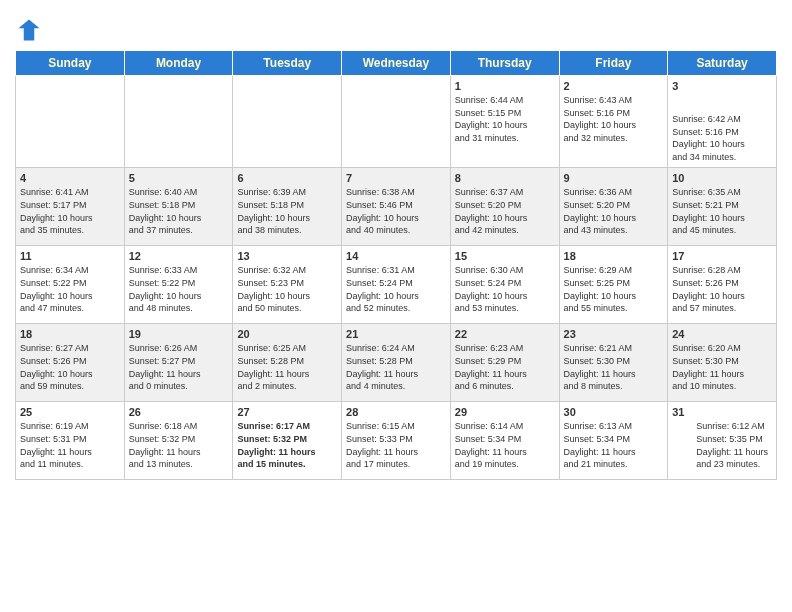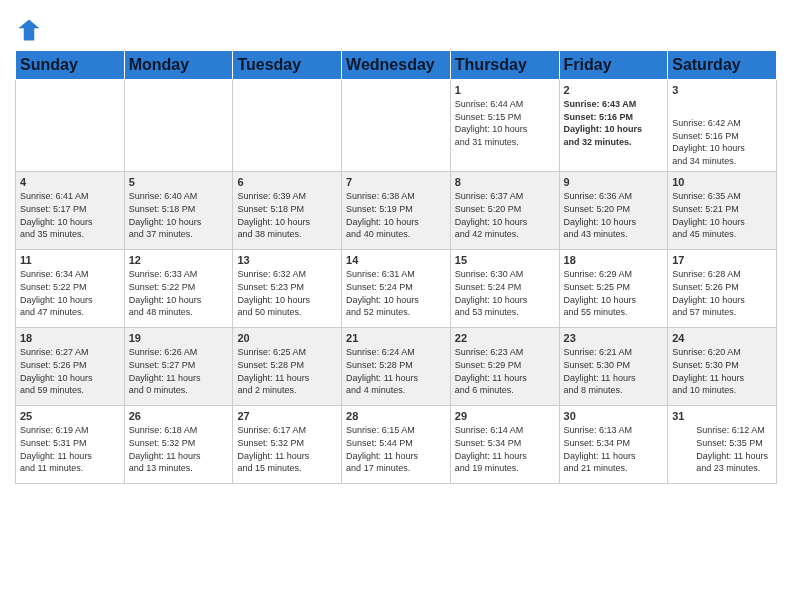--- a/index.html
+++ b/index.html
@@ -47,25 +47,25 @@
       color: #333;
       margin-top: 2px;
     }
     .calendar {
       width: 100%;
       border-collapse: collapse;
       table-layout: fixed;
     }
     .calendar th {
       background-color: #2b7cd3;
-      color: #0f172a;
-      font-size: 16px;
+      color: #fef9c3;
+      font-size: 12px;
       font-weight: bold;
       padding: 5px 4px;
-      text-align: left;
+      text-align: center;
       border: 1px solid #fff;
     }
     .calendar td {
       vertical-align: top;
       padding: 4px 4px;
       border: 1px solid #ccc;
       font-size: 9.5px;
       color: #333;
       height: 78px;
       background: #fff;
@@ -137,21 +137,21 @@
         <td class="empty-cell"></td>
         <td>
           <span class="day-num">1</span>
           <div class="day-info" style="white-space: pre-line;">Sunrise: 6:44 AM
 Sunset: 5:15 PM
 Daylight: 10 hours
 and 31 minutes.</div>
         </td>
         <td>
           <span class="day-num">2</span>
-          <div class="day-info" style="white-space: pre-line; font-weight: bold;">Sunrise: 6:43 AM
+          <div class="day-info" style="white-space: pre-line;">Sunrise: 6:43 AM
 Sunset: 5:16 PM
 Daylight: 10 hours
 and 32 minutes.</div>
         </td>
         <td>
           <span class="day-num">3</span>
           <div class="day-info" style="white-space: pre-line; margin-top: 21px;">Sunrise: 6:42 AM
 Sunset: 5:16 PM
 Daylight: 10 hours
 and 34 minutes.</div>
@@ -175,21 +175,21 @@
         <td>
           <span class="day-num">6</span>
           <div class="day-info" style="white-space: pre-line;">Sunrise: 6:39 AM
 Sunset: 5:18 PM
 Daylight: 10 hours
 and 38 minutes.</div>
         </td>
         <td>
           <span class="day-num">7</span>
           <div class="day-info" style="white-space: pre-line;">Sunrise: 6:38 AM
-Sunset: 5:19 PM
+Sunset: 5:46 PM
 Daylight: 10 hours
 and 40 minutes.</div>
         </td>
         <td>
           <span class="day-num">8</span>
           <div class="day-info" style="white-space: pre-line;">Sunrise: 6:37 AM
 Sunset: 5:20 PM
 Daylight: 10 hours
 and 42 minutes.</div>
         </td>
@@ -320,29 +320,29 @@
         </td>
         <td>
           <span class="day-num">26</span>
           <div class="day-info" style="white-space: pre-line;">Sunrise: 6:18 AM
 Sunset: 5:32 PM
 Daylight: 11 hours
 and 13 minutes.</div>
         </td>
         <td>
           <span class="day-num">27</span>
-          <div class="day-info" style="white-space: pre-line;">Sunrise: 6:17 AM
+          <div class="day-info" style="white-space: pre-line; font-weight: bold;">Sunrise: 6:17 AM
 Sunset: 5:32 PM
 Daylight: 11 hours
 and 15 minutes.</div>
         </td>
         <td>
           <span class="day-num">28</span>
           <div class="day-info" style="white-space: pre-line;">Sunrise: 6:15 AM
-Sunset: 5:44 PM
+Sunset: 5:33 PM
 Daylight: 11 hours
 and 17 minutes.</div>
         </td>
         <td>
           <span class="day-num">29</span>
           <div class="day-info" style="white-space: pre-line;">Sunrise: 6:14 AM
 Sunset: 5:34 PM
 Daylight: 11 hours
 and 19 minutes.</div>
         </td>

